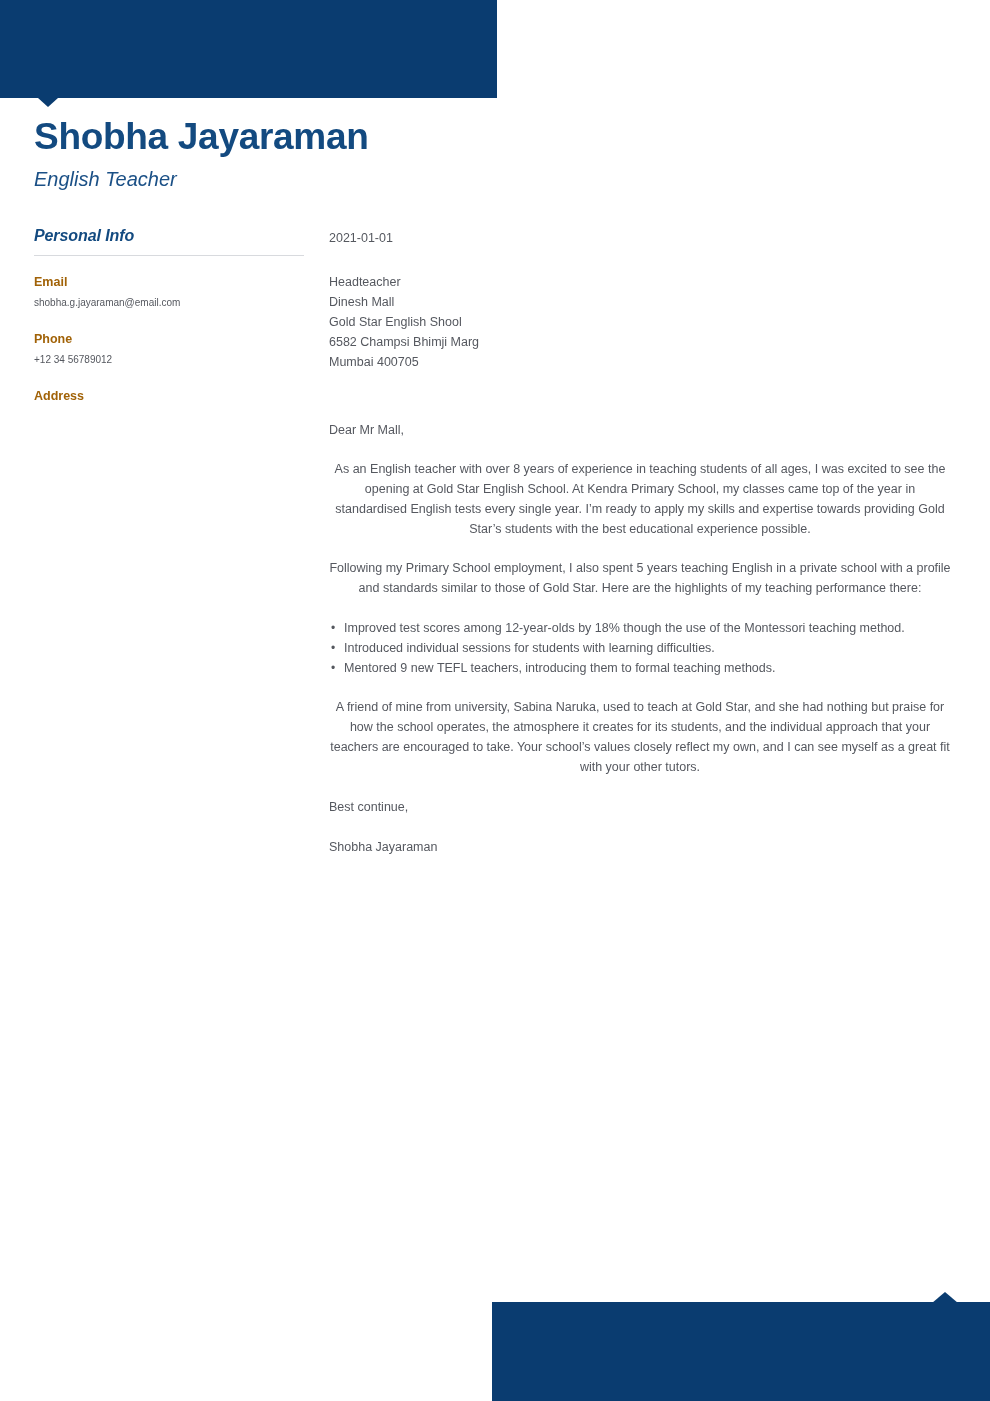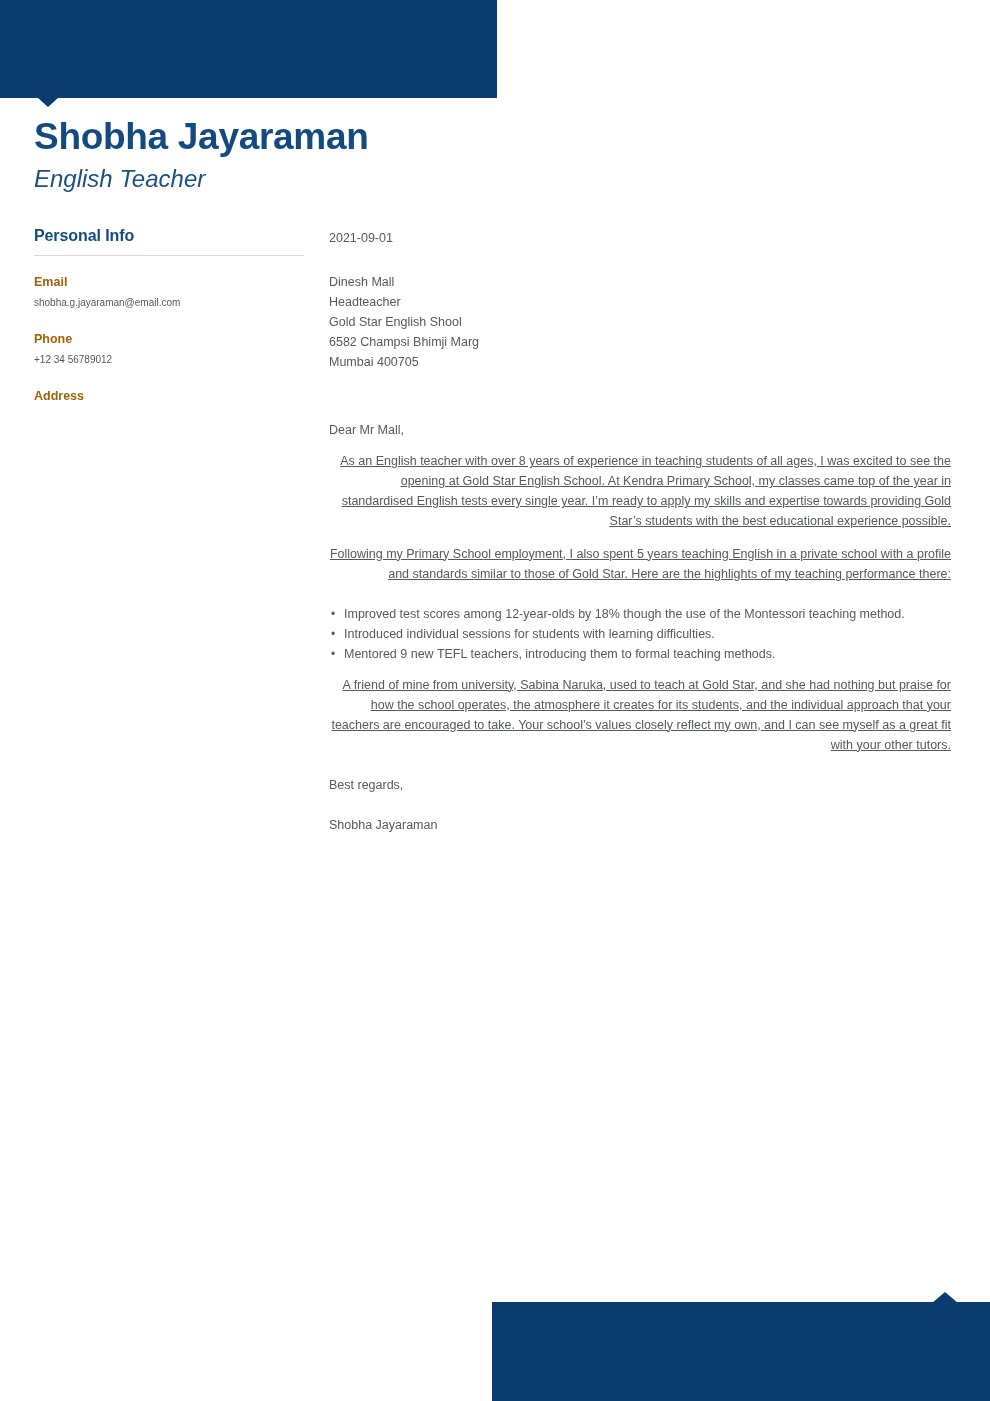--- a/index.html
+++ b/index.html
@@ -67,41 +67,42 @@
   .full-name {
     margin: 0;
     font-size: 37px;
     font-weight: bold;
     letter-spacing: -0.3px;
     color: #134A80;
     line-height: 46px;
   }
   .job-title {
     margin: 6px 0 0 0;
-    font-size: 24px;
+    font-size: 20px;
     font-style: italic;
     font-weight: normal;
     color: #1B5086;
     line-height: 26px;
   }
 
   
   .sidebar {
     position: absolute;
     left: 34px;
     top: 225px;
     width: 272px;
   }
   .section-heading {
     margin: 0;
     font-size: 16px;
     font-weight: bold;
     color: #134A80;
     line-height: 21px;
     letter-spacing: -0.1px;
+    font-style: italic;
   }
   .section-rule {
     margin-top: 9px;
     height: 1px;
     background: #d8dade;
     width: 270px;
   }
   .info-block {
     margin-top: 18px;
   }
@@ -139,24 +140,23 @@
   }
   .recipient .line {
     display: block;
     line-height: 20px;
   }
   .salutation {
     margin-top: 48px;
     line-height: 20px;
   }
   .body-para {
-    margin-top: 11px;
-    line-height: 20px;
-    text-align: right;
-    text-decoration: underline;
+    margin-top: 19px;
+    line-height: 20px;
+    text-align: center;
   }
   .highlight-list {
     margin: 20px 0 0 0;
     padding: 0;
     list-style: none;
   }
   .highlight-list li {
     position: relative;
     padding-left: 15px;
     line-height: 20px;
@@ -209,43 +209,43 @@
         <span class="line">+12 34 56789012</span>
       </div>
     </div>
 
     <div class="info-block">
       <div class="info-label">Address</div>
     </div>
   </div>
 
   <div class="letter">
-    <div class="letter-date">2021-09-01</div>
+    <div class="letter-date">2021-01-01</div>
 
     <div class="recipient">
+      <span class="line">Headteacher</span>
       <span class="line">Dinesh Mall</span>
-      <span class="line">Headteacher</span>
       <span class="line">Gold Star English Shool</span>
       <span class="line">6582 Champsi Bhimji Marg</span>
       <span class="line">Mumbai 400705</span>
     </div>
 
     <div class="salutation">Dear Mr Mall,</div>
 
     <p class="body-para">As an English teacher with over 8 years of experience in teaching students of all ages, I was excited to see the opening at Gold Star English School. At Kendra Primary School, my classes came top of the year in standardised English tests every single year. I’m ready to apply my skills and expertise towards providing Gold Star’s students with the best educational experience possible.</p>
     <p class="body-para">Following my Primary School employment, I also spent 5 years teaching English in a private school with a profile and standards similar to those of Gold Star. Here are the highlights of my teaching performance there:</p>
 
     <ul class="highlight-list">
       <li>Improved test scores among 12-year-olds by 18% though the use of the Montessori teaching method.</li>
       <li>Introduced individual sessions for students with learning difficulties.</li>
       <li>Mentored 9 new TEFL teachers, introducing them to formal teaching methods.</li>
     </ul>
 
     <p class="body-para">A friend of mine from university, Sabina Naruka, used to teach at Gold Star, and she had nothing but praise for how the school operates, the atmosphere it creates for its students, and the individual approach that your teachers are encouraged to take. Your school’s values closely reflect my own, and I can see myself as a great fit with your other tutors.</p>
 
-    <div class="signoff">Best regards,</div>
+    <div class="signoff">Best continue,</div>
     <div class="signature">Shobha Jayaraman</div>
   </div>
 
   <div class="bar-bottom-notch"></div>
   <div class="bar-bottom"></div>
 
 </div>
 
 </body></html>

